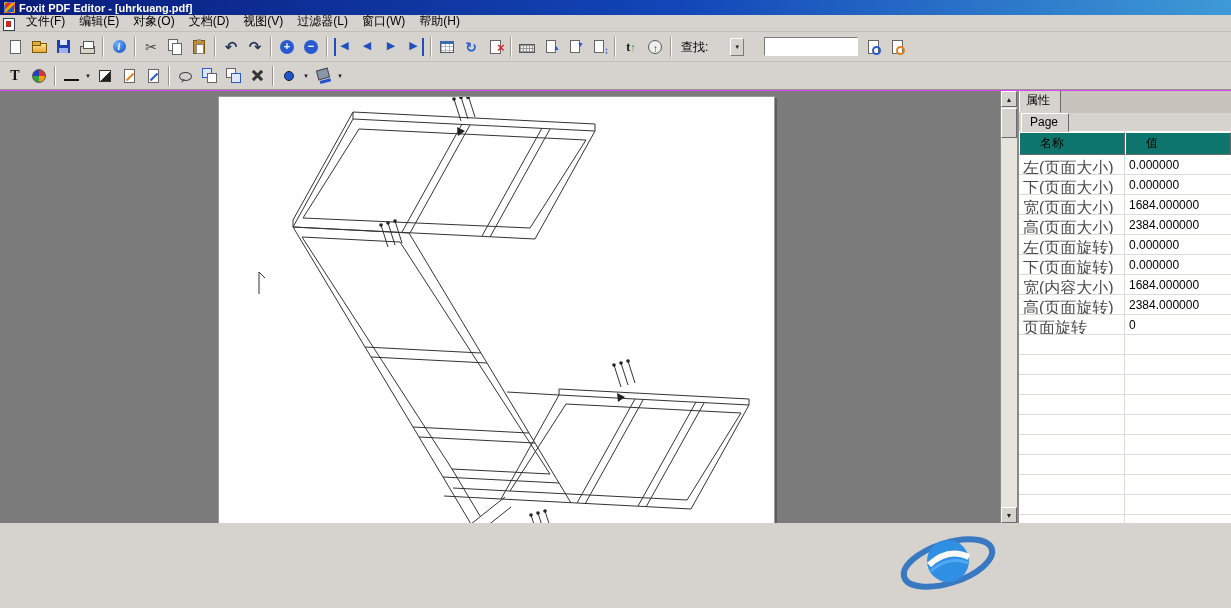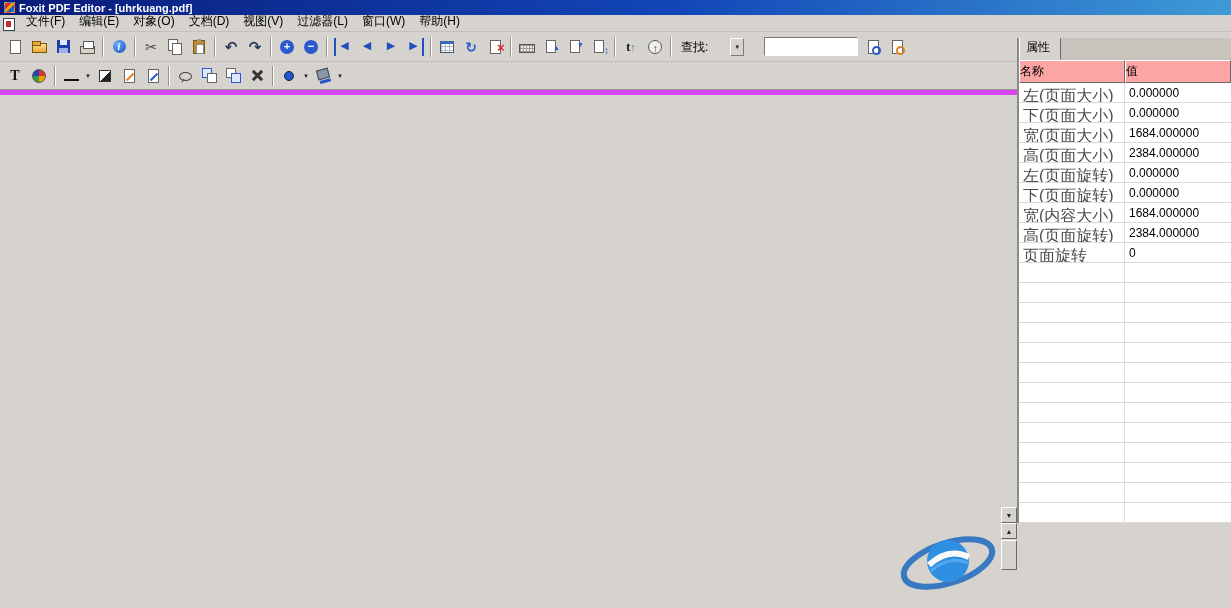--- a/index.html
+++ b/index.html
@@ -112,21 +112,21 @@
   .ic-fill-bucket::after{content:"";position:absolute;bottom:-5px;left:0;width:11px;height:3px;background:#2255cc;}
 
   .find-group { display:flex; align-items:flex-end; gap:20px; margin-left:4px; }
   .find-label { padding:0 2px; }
   .find-dd { width:14px; height:18px; background:#d6d3ce; border:1px solid; border-color:#fff #7a7a7a #7a7a7a #fff;
     display:flex; align-items:center; justify-content:center; font-size:6px; color:#222; }
   .find-input { width:94px; height:19px; border:1px solid; border-color:#7a7a7a #fff #fff #7a7a7a; background:#fff;
     font-size:12px; padding:0 3px; outline:none; }
 
   
-  .main { height:433px; display:flex; border-top:5px solid #d946ef;align-items:flex-end; }
+  .main { height:433px; display:flex; border-top:1px solid #d946ef; }
   .canvas { position:relative; flex:1 1 auto; background:#7b7b7b; overflow:hidden; }
   .page { position:absolute; left:218px; top:5px; width:557px; height:520px; background:#fff;
     border:1px solid #9a9a9a; box-shadow:2px 2px 0 #5e5e5e; }
   .page svg { display:block; }
 
   
   .vscroll { width:17px; flex:0 0 auto; background:#e7e4de; border-left:1px solid #8a8a8a; position:relative; }
   .sb-btn { position:absolute; left:0; width:16px; height:16px; background:#d6d3ce;
     border:1px solid; border-color:#fff #6a6a6a #6a6a6a #fff; display:flex; align-items:center; justify-content:center;
     font-size:7px; color:#222; }
@@ -137,21 +137,21 @@
   
   .props { width:214px; flex:0 0 auto; background:#d6d3ce; border-left:2px solid #8a8a8a;
     display:flex; flex-direction:column; overflow:hidden; }
   .props-titlebar { height:22px; background:#c8c4bd; display:flex; align-items:flex-end; padding:2px 0 0 0; }
   .props-title-tab { background:#d6d3ce; border:1px solid; border-color:#fff #6a6a6a transparent #fff;
     padding:2px 10px 3px 6px; font-size:12px; }
   .props-tabsrow { height:20px; background:#d6d3ce; display:flex; align-items:flex-end; border-bottom:1px solid #fff; padding-left:2px;}
   .props-page-tab { background:#d6d3ce; border:1px solid; border-color:#fff #6a6a6a #d6d3ce #fff;
     padding:1px 10px 2px 8px; font-size:12px; margin-bottom:-1px; }
   .grid-header { display:flex; }
-  .hcell { background:#fca5a5; border:1px solid; border-color:#fff #6a6a6a #6a6a6a #fff; padding:2px 0; font-size:12px;font-family:Liberation Mono, monospace; }
+  .hcell { background:#0f766e; border:1px solid; border-color:#fff #6a6a6a #6a6a6a #fff; padding:2px 20px; font-size:12px;font-family:Liberation Mono, monospace; }
   .hcell.name { width:106px; flex:0 0 auto; }
   .hcell.value { flex:1 1 auto; }
   .grid-body { flex:1 1 auto; background:#fff; overflow:hidden; }
   .prow { display:flex; height:20px; border-bottom:1px solid #dcdcd6; }
   .pname { width:106px; flex:0 0 auto; border-right:1px solid #dcdcd6; padding:3px 4px 0; color:#4a4a4a;
     white-space:nowrap; overflow:hidden; font-size:16px; }
   .pval { flex:1 1 auto; padding:3px 4px 0; color:#000; white-space:nowrap; overflow:hidden; font-size:12px; }
 
   
   .watermark { position:absolute; left:898px; top:516px; width:220px; height:90px; z-index:40;
@@ -387,20 +387,23 @@
   <div class="vscroll">
     <div class="sb-btn sb-up">▲</div>
     <div class="sb-thumb"></div>
     <div class="sb-btn sb-down">▼</div>
   </div>
 
   <div class="props">
     <div class="props-titlebar">
       <span class="props-title-tab">属性</span>
     </div>
+    <div class="props-tabsrow">
+      <span class="props-page-tab">Page</span>
+    </div>
     <div class="grid-header">
       <div class="hcell name">名称</div>
       <div class="hcell value">值</div>
     </div>
     <div class="grid-body">
         <div class="prow">
           <div class="pname">左(页面大小)</div>
           <div class="pval">0.000000</div>
         </div>
         <div class="prow">

